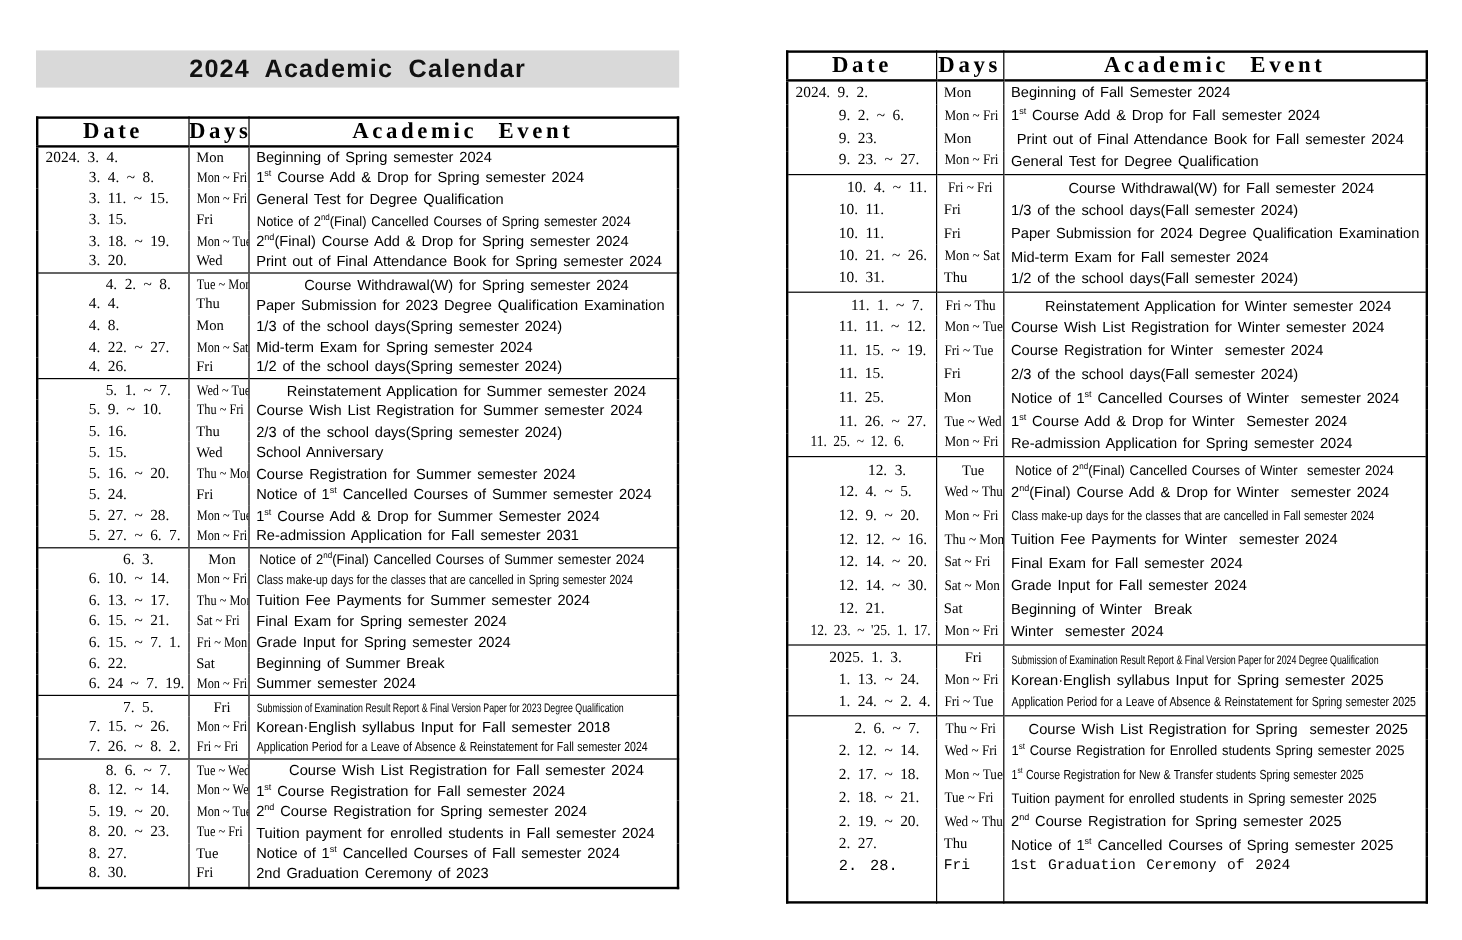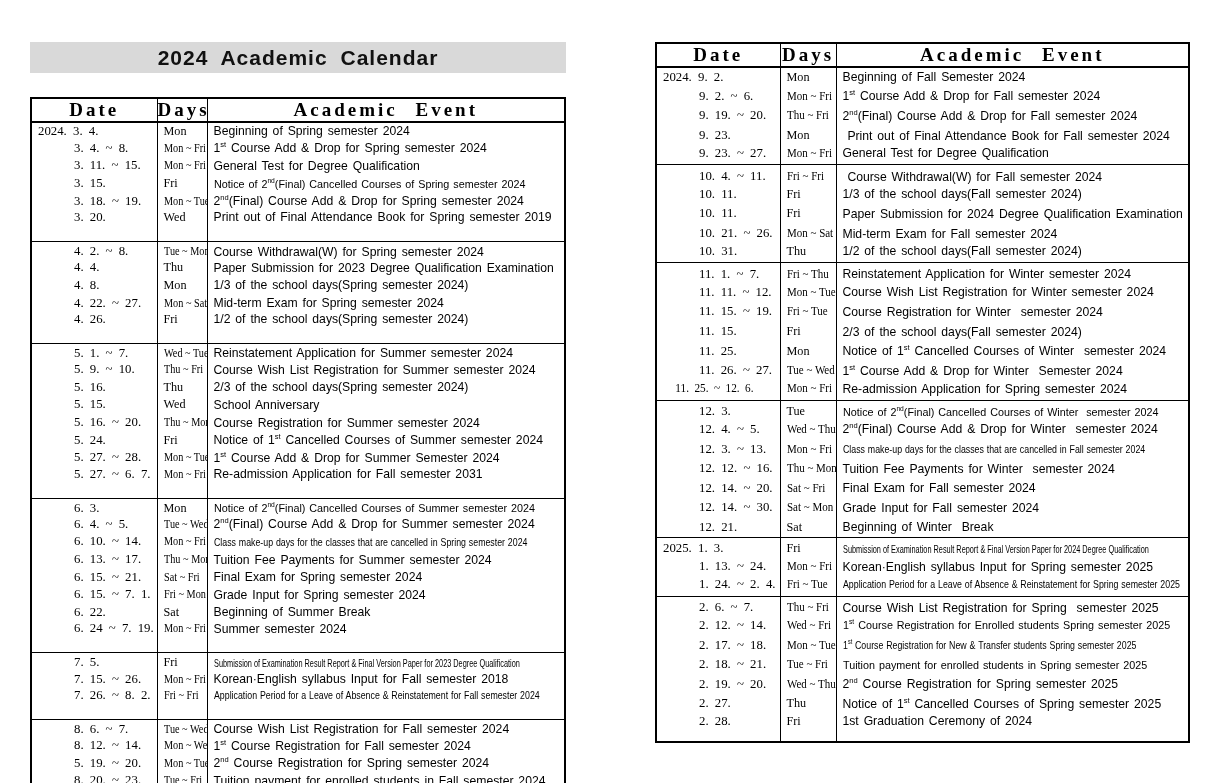--- a/index.html
+++ b/index.html
@@ -48,25 +48,25 @@
   .squeeze{transform:scaleX(.84);}
   .page-right .squeeze{transform:scaleX(.9);}
 
   
   .c1{font-size:11.6px;transform:scaleX(.93);word-spacing:1px;}
   .c2{font-size:11px;transform:scaleX(.8);word-spacing:.5px;}
   .c3{font-size:10.2px;transform:scaleX(.72);word-spacing:0;}
 
   sup{font-size:.62em;vertical-align:super;line-height:0;}
 
-  tr.block-start td{border-top:1.8px solid #000;padding-top:2px;}
-  tr.block-end td{padding-bottom:16px;}
+  tr.block-start td{border-top:1.8px solid #000;padding-top:2px;text-align:center;}
+  tr.block-end td{padding-bottom:2px;}
   .page-right tr.block-start td{padding-top:3px;}
   .page-right tr.block-end td{padding-bottom:3px;}
-  .page-right tbody tr.last-row td{padding-bottom:12px;}
+  .page-right tbody tr.last-row td{padding-bottom:22px;font-family:Liberation Mono, monospace;}
   .page-left  tbody tr.last-row td{padding-bottom:4px;}
 </style>
 </head>
 <body>
 
 <div class="page page-left">
   <div class="title-band">2024 Academic Calendar</div>
   <table class="cal">
     <colgroup>
         <col style="width:126px">
@@ -102,21 +102,21 @@
           <td class="event"><span class="c1">Notice of 2<sup>nd</sup>(Final) Cancelled Courses of Spring semester 2024</span></td>
         </tr>
         <tr class="r">
           <td class="date"><span class="indent">3. 18. ~ 19.</span></td>
           <td class="days"><span class="squeeze">Mon ~ Tue</span></td>
           <td class="event"><span class="">2<sup>nd</sup>(Final) Course Add &amp; Drop for Spring semester 2024</span></td>
         </tr>
         <tr class="r block-end">
           <td class="date"><span class="indent">3. 20.</span></td>
           <td class="days"><span>Wed</span></td>
-          <td class="event"><span class="">Print out of Final Attendance Book for Spring semester 2019</span></td>
+          <td class="event"><span class="">Print out of Final Attendance Book for Spring semester 2024</span></td>
         </tr>
         <tr class="r block-start">
           <td class="date"><span class="indent">4. 2. ~ 8.</span></td>
           <td class="days"><span class="squeeze">Tue ~ Mon</span></td>
           <td class="event"><span class="">Course Withdrawal(W) for Spring semester 2024</span></td>
         </tr>
         <tr class="r">
           <td class="date"><span class="indent">4. 4.</span></td>
           <td class="days"><span>Thu</span></td>
           <td class="event"><span class="">Paper Submission for 2023 Degree Qualification Examination</span></td>
@@ -173,25 +173,20 @@
         </tr>
         <tr class="r block-end">
           <td class="date"><span class="indent">5. 27. ~ 6. 7.</span></td>
           <td class="days"><span class="squeeze">Mon ~ Fri</span></td>
           <td class="event"><span class="">Re-admission Application for Fall semester 2031</span></td>
         </tr>
         <tr class="r block-start">
           <td class="date"><span class="indent">6. 3.</span></td>
           <td class="days"><span>Mon</span></td>
           <td class="event"><span class="c1">Notice of 2<sup>nd</sup>(Final) Cancelled Courses of Summer semester 2024</span></td>
-        </tr>
-        <tr class="r">
-          <td class="date"><span class="indent">6. 4. ~ 5.</span></td>
-          <td class="days"><span class="squeeze">Tue ~ Wed</span></td>
-          <td class="event"><span class="">2<sup>nd</sup>(Final) Course Add &amp; Drop for Summer semester 2024</span></td>
         </tr>
         <tr class="r">
           <td class="date"><span class="indent">6. 10. ~ 14.</span></td>
           <td class="days"><span class="squeeze">Mon ~ Fri</span></td>
           <td class="event"><span class="c2">Class make-up days for the classes that are cancelled in Spring semester 2024</span></td>
         </tr>
         <tr class="r">
           <td class="date"><span class="indent">6. 13. ~ 17.</span></td>
           <td class="days"><span class="squeeze">Thu ~ Mon</span></td>
           <td class="event"><span class="">Tuition Fee Payments for Summer semester 2024</span></td>
@@ -284,25 +279,20 @@
           <td class="date"><span class="">2024. 9. 2.</span></td>
           <td class="days"><span>Mon</span></td>
           <td class="event"><span class="">Beginning of Fall Semester 2024</span></td>
         </tr>
         <tr class="r">
           <td class="date"><span class="indent">9. 2. ~ 6.</span></td>
           <td class="days"><span class="squeeze">Mon ~ Fri</span></td>
           <td class="event"><span class="">1<sup>st</sup> Course Add &amp; Drop for Fall semester 2024</span></td>
         </tr>
         <tr class="r">
-          <td class="date"><span class="indent">9. 19. ~ 20.</span></td>
-          <td class="days"><span class="squeeze">Thu ~ Fri</span></td>
-          <td class="event"><span class="">2<sup>nd</sup>(Final) Course Add &amp; Drop for Fall semester 2024</span></td>
-        </tr>
-        <tr class="r">
           <td class="date"><span class="indent">9. 23.</span></td>
           <td class="days"><span>Mon</span></td>
           <td class="event"><span class=""> Print out of Final Attendance Book for Fall semester 2024</span></td>
         </tr>
         <tr class="r block-end">
           <td class="date"><span class="indent">9. 23. ~ 27.</span></td>
           <td class="days"><span class="squeeze">Mon ~ Fri</span></td>
           <td class="event"><span class="">General Test for Degree Qualification</span></td>
         </tr>
         <tr class="r block-start">
@@ -369,21 +359,21 @@
           <td class="date"><span class="indent">12. 3.</span></td>
           <td class="days"><span>Tue</span></td>
           <td class="event"><span class="c1">Notice of 2<sup>nd</sup>(Final) Cancelled Courses of Winter  semester 2024</span></td>
         </tr>
         <tr class="r">
           <td class="date"><span class="indent">12. 4. ~ 5.</span></td>
           <td class="days"><span class="squeeze">Wed ~ Thu</span></td>
           <td class="event"><span class="">2<sup>nd</sup>(Final) Course Add &amp; Drop for Winter  semester 2024</span></td>
         </tr>
         <tr class="r">
-          <td class="date"><span class="indent">12. 3. ~ 13.</span></td>
+          <td class="date"><span class="indent">12. 9. ~ 20.</span></td>
           <td class="days"><span class="squeeze">Mon ~ Fri</span></td>
           <td class="event"><span class="c2">Class make-up days for the classes that are cancelled in Fall semester 2024</span></td>
         </tr>
         <tr class="r">
           <td class="date"><span class="indent">12. 12. ~ 16.</span></td>
           <td class="days"><span class="squeeze">Thu ~ Mon</span></td>
           <td class="event"><span class="">Tuition Fee Payments for Winter  semester 2024</span></td>
         </tr>
         <tr class="r">
           <td class="date"><span class="indent">12. 14. ~ 20.</span></td>
@@ -393,20 +383,25 @@
         <tr class="r">
           <td class="date"><span class="indent">12. 14. ~ 30.</span></td>
           <td class="days"><span class="squeeze">Sat ~ Mon</span></td>
           <td class="event"><span class="">Grade Input for Fall semester 2024</span></td>
         </tr>
         <tr class="r">
           <td class="date"><span class="indent">12. 21.</span></td>
           <td class="days"><span>Sat</span></td>
           <td class="event"><span class="">Beginning of Winter  Break</span></td>
         </tr>
+        <tr class="r block-end">
+          <td class="date"><span class="indent dlong">12. 23. ~ '25. 1. 17.</span></td>
+          <td class="days"><span class="squeeze">Mon ~ Fri</span></td>
+          <td class="event"><span class="">Winter  semester 2024</span></td>
+        </tr>
         <tr class="r block-start">
           <td class="date"><span class="">2025. 1. 3.</span></td>
           <td class="days"><span>Fri</span></td>
           <td class="event"><span class="c3">Submission of Examination Result Report &amp; Final Version Paper for 2024 Degree Qualification</span></td>
         </tr>
         <tr class="r">
           <td class="date"><span class="indent">1. 13. ~ 24.</span></td>
           <td class="days"><span class="squeeze">Mon ~ Fri</span></td>
           <td class="event"><span class="">Korean·English syllabus Input for Spring semester 2025</span></td>
         </tr>

